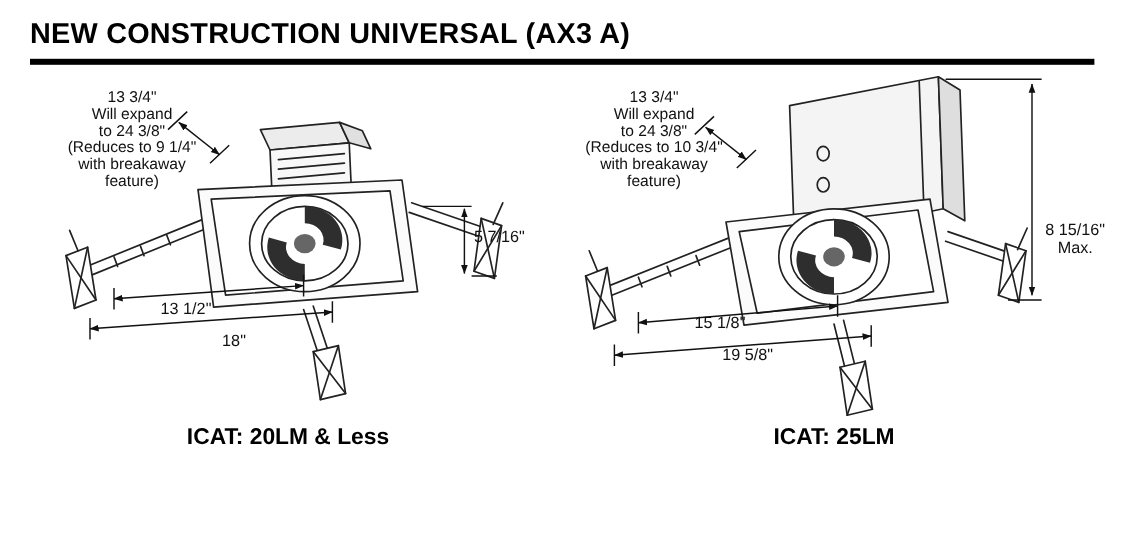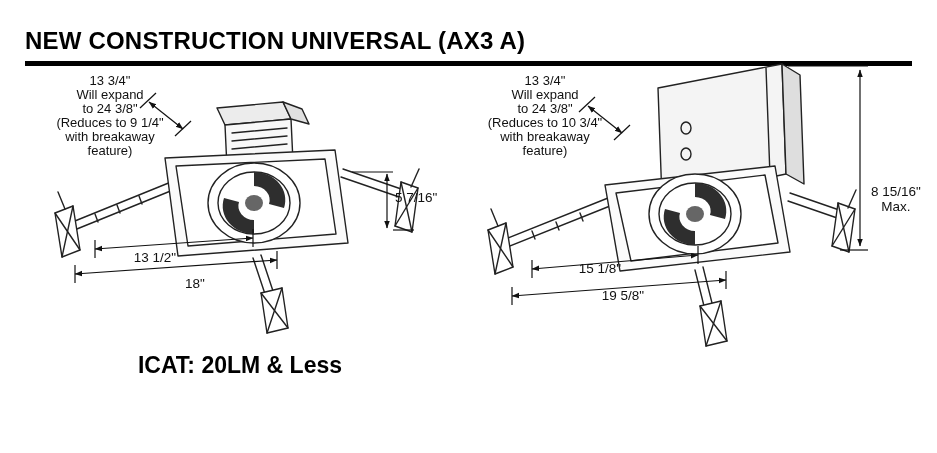--- a/index.html
+++ b/index.html
@@ -1,20 +1,20 @@
 <!DOCTYPE html>
 <html><head>
 <meta charset="utf-8">
 <style>
   html,body{margin:0;padding:0;background:#fff;}
   .sheet{
     position:relative;width:937px;height:453px;background:#fff;overflow:hidden;
     font-family:"Liberation Sans","DejaVu Sans",sans-serif;color:#000;
   }
-  .title-block{position:absolute;left:25px;top:26px;width:887px;}
+  .title-block{position:absolute;left:25px;top:14px;width:887px;}
   .title{margin:0;font-size:24px;line-height:30px;font-weight:bold;letter-spacing:.2px;color:#000;}
   .title-rule{height:5px;background:#000;margin-top:5px;width:100%;}
   .figure{position:absolute;top:62px;height:385px;}
   .figure-left{left:25px;width:430px;}
   .figure-right{left:460px;width:470px;}
   .art{position:absolute;left:0;top:0;width:100%;height:340px;}
   .note{
     position:absolute;top:12px;left:10px;width:150px;text-align:center;
     font-size:13px;line-height:14px;color:#111;
   }
@@ -22,21 +22,21 @@
   
   .fl-height{left:370px;top:128px;}
   .fl-inner{left:85px;top:188px;width:90px;text-align:center;}
   .fl-outer{left:125px;top:214px;width:90px;text-align:center;}
   
   .fr-height{left:404px;top:122px;width:64px;text-align:center;white-space:normal;}
   .fr-inner{left:95px;top:199px;width:90px;text-align:center;}
   .fr-outer{left:118px;top:226px;width:90px;text-align:center;}
   .caption{
     position:absolute;top:290px;left:0;width:100%;text-align:center;
-    font-size:23px;line-height:26px;font-weight:bold;color:#000;
+    font-size:19px;line-height:26px;font-weight:bold;color:#000;
   }
 </style>
 </head>
 <body>
 
 <div class="sheet">
 
   <header class="title-block">
     <h1 class="title">NEW CONSTRUCTION UNIVERSAL (AX3 A)</h1>
     <div class="title-rule"></div>
@@ -230,15 +230,18 @@
       <div>feature)</div>
     </div>
 
     <div class="dim fr-height">
       <div>8 15/16"</div>
       <div>Max.</div>
     </div>
     <div class="dim fr-inner">15 1/8"</div>
     <div class="dim fr-outer">19 5/8"</div>
 
+    <div class="caption">
+      <div>ICAT: 25LM</div>
+    </div>
   </section>
 
 </div>
 
 </body></html>

